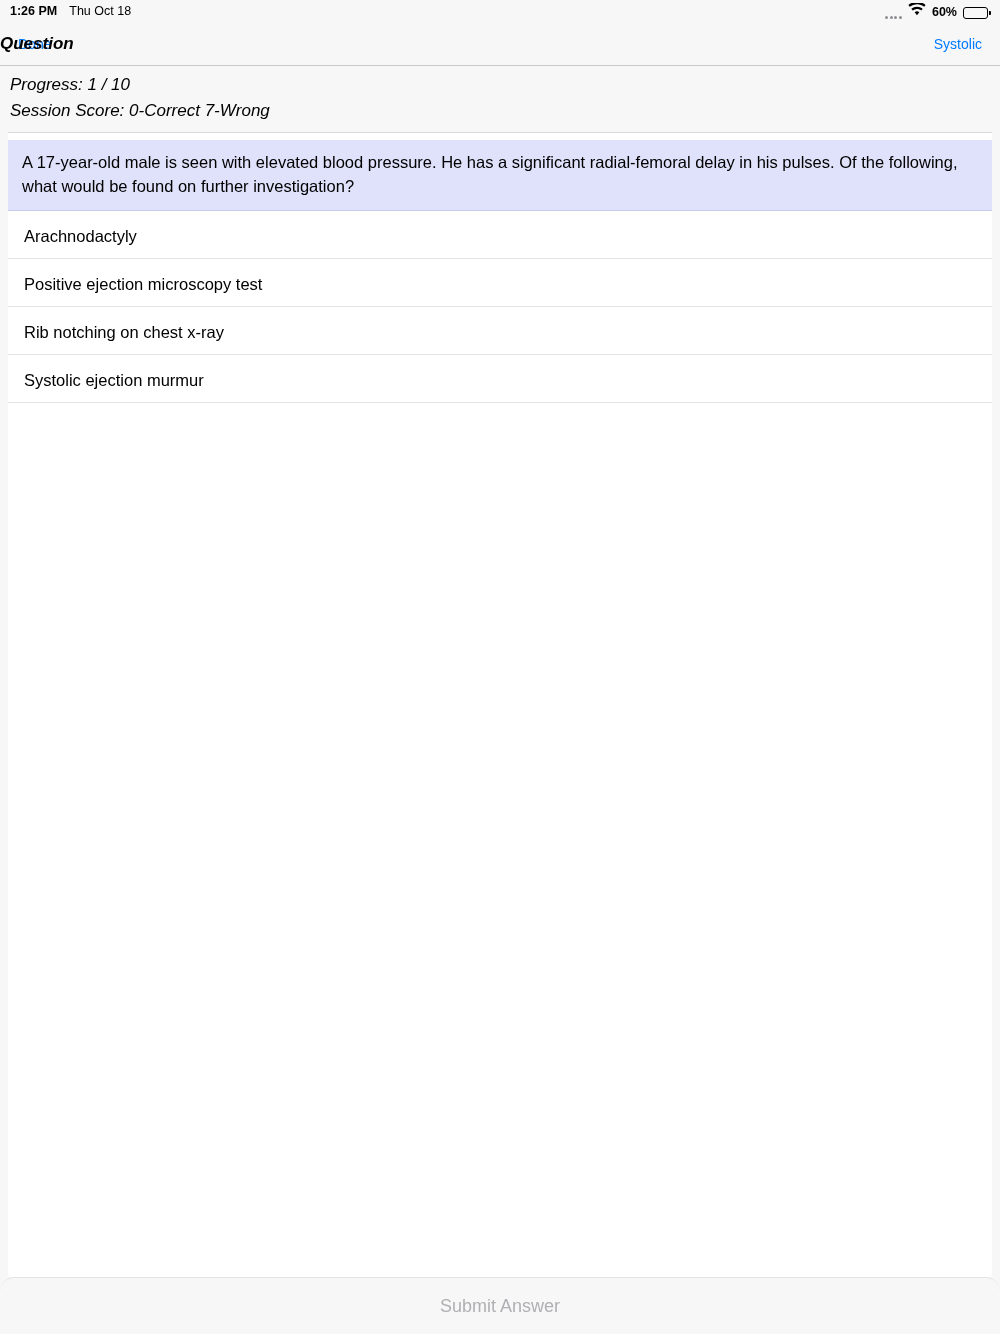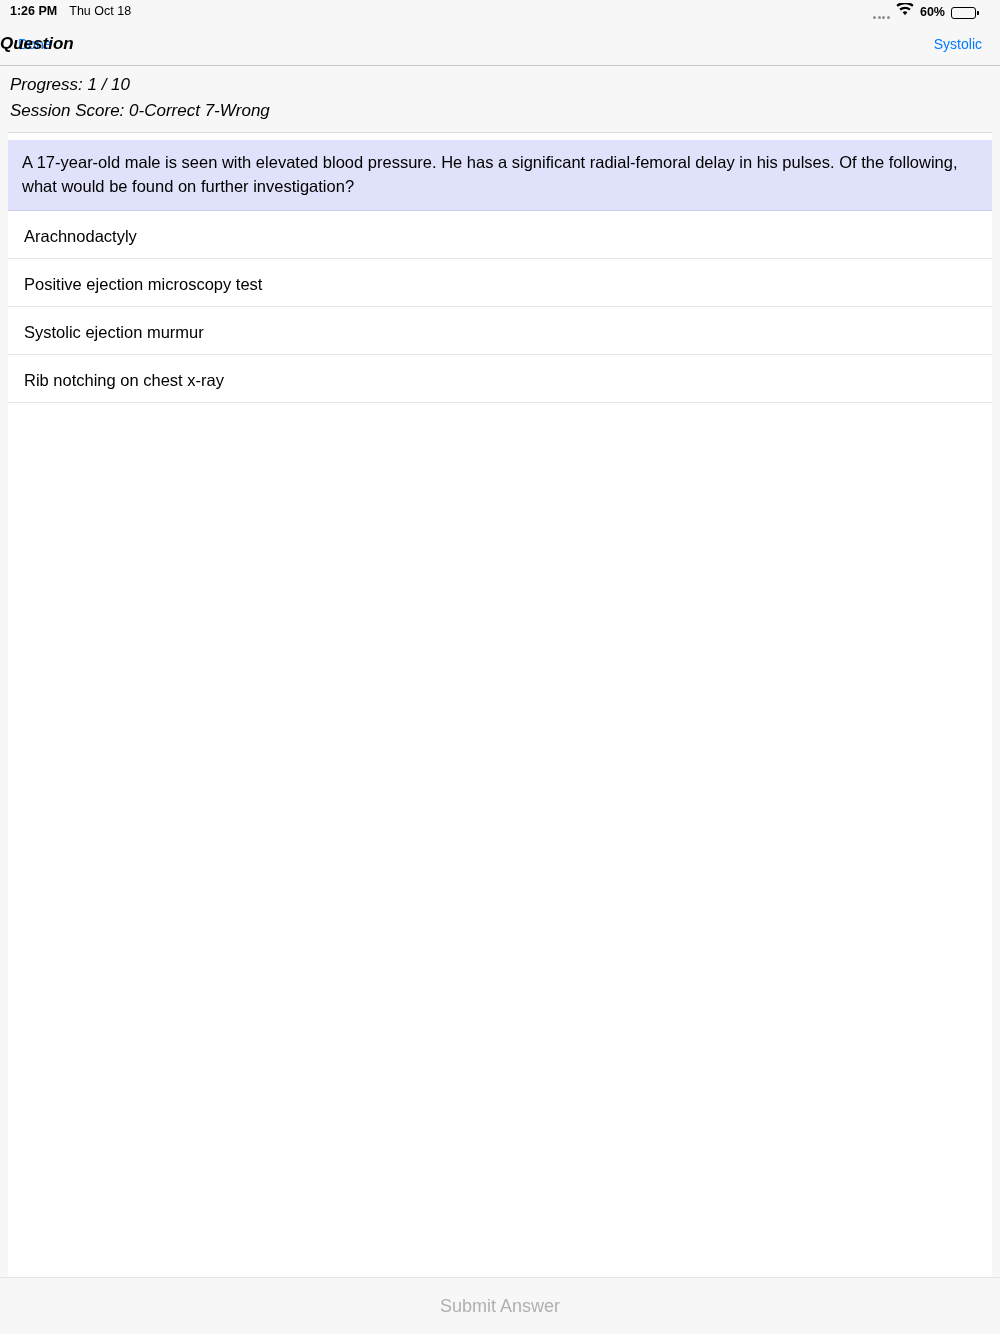--- a/index.html
+++ b/index.html
@@ -23,21 +23,21 @@
     flex-direction: column;
   }
 
   
   .status-bar {
     height: 22px;
     flex: 0 0 22px;
     background: #f7f7f7;
     display: flex;
     align-items: center;
-    padding: 0 24px 0 10px;
+    padding: 0 12px 0 10px;
     font-size: 13px;
     color: #000;
     box-sizing: border-box;
   }
   .status-left {
     display: flex;
     align-items: center;
     gap: 12px;
     font-weight: bold;
     font-size: 12.5px;
@@ -176,20 +176,21 @@
   }
 
   
   .footer {
     flex: 0 0 56px;
     background: #f7f7f7;
     display: flex;
     align-items: center;
     justify-content: center;
     border-top: 1px solid #e4e4e6;
+    border-radius: 15px;
   }
   .submit-btn {
     font-size: 18px;
     color: #b0b0b4;
     background: none;
     border: none;
     font-family: "Liberation Sans", sans-serif;
     cursor: default;
   }
 </style>
@@ -234,22 +235,22 @@
   <div class="progress-block">
     <div class="progress-line">Progress: 1 / 10</div>
     <div class="progress-line">Session Score: 0-Correct 7-Wrong</div>
   </div>
 
   <div class="content">
     <div class="question-cell">A 17-year-old male is seen with elevated blood pressure. He has a significant radial-femoral delay in his pulses. Of the following, what would be found on further investigation?</div>
 
     <div class="option-row">Arachnodactyly</div>
     <div class="option-row">Positive ejection microscopy test</div>
+    <div class="option-row">Rib notching on chest x-ray</div>
     <div class="option-row">Systolic ejection murmur</div>
-    <div class="option-row">Rib notching on chest x-ray</div>
 
     <div class="options-filler"></div>
   </div>
 
   <div class="footer">
     <button class="submit-btn">Submit Answer</button>
   </div>
 
 </div>
 

